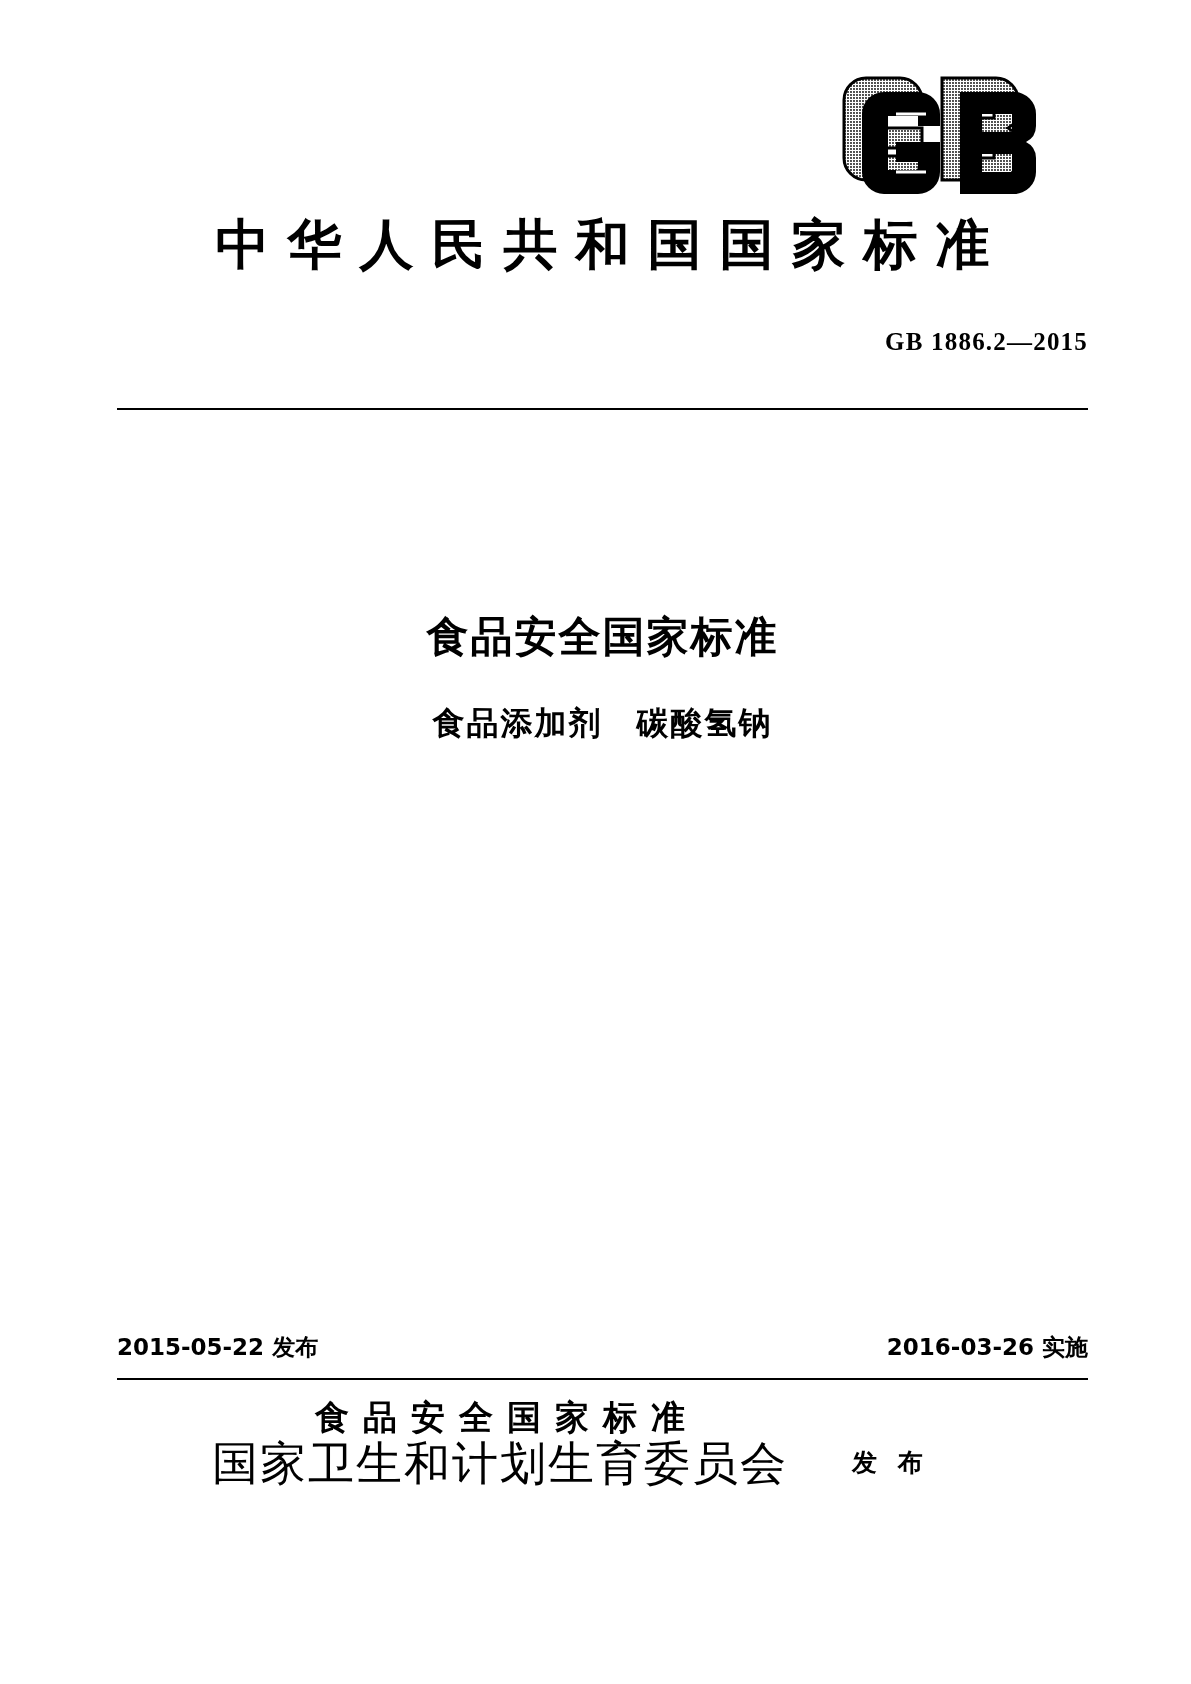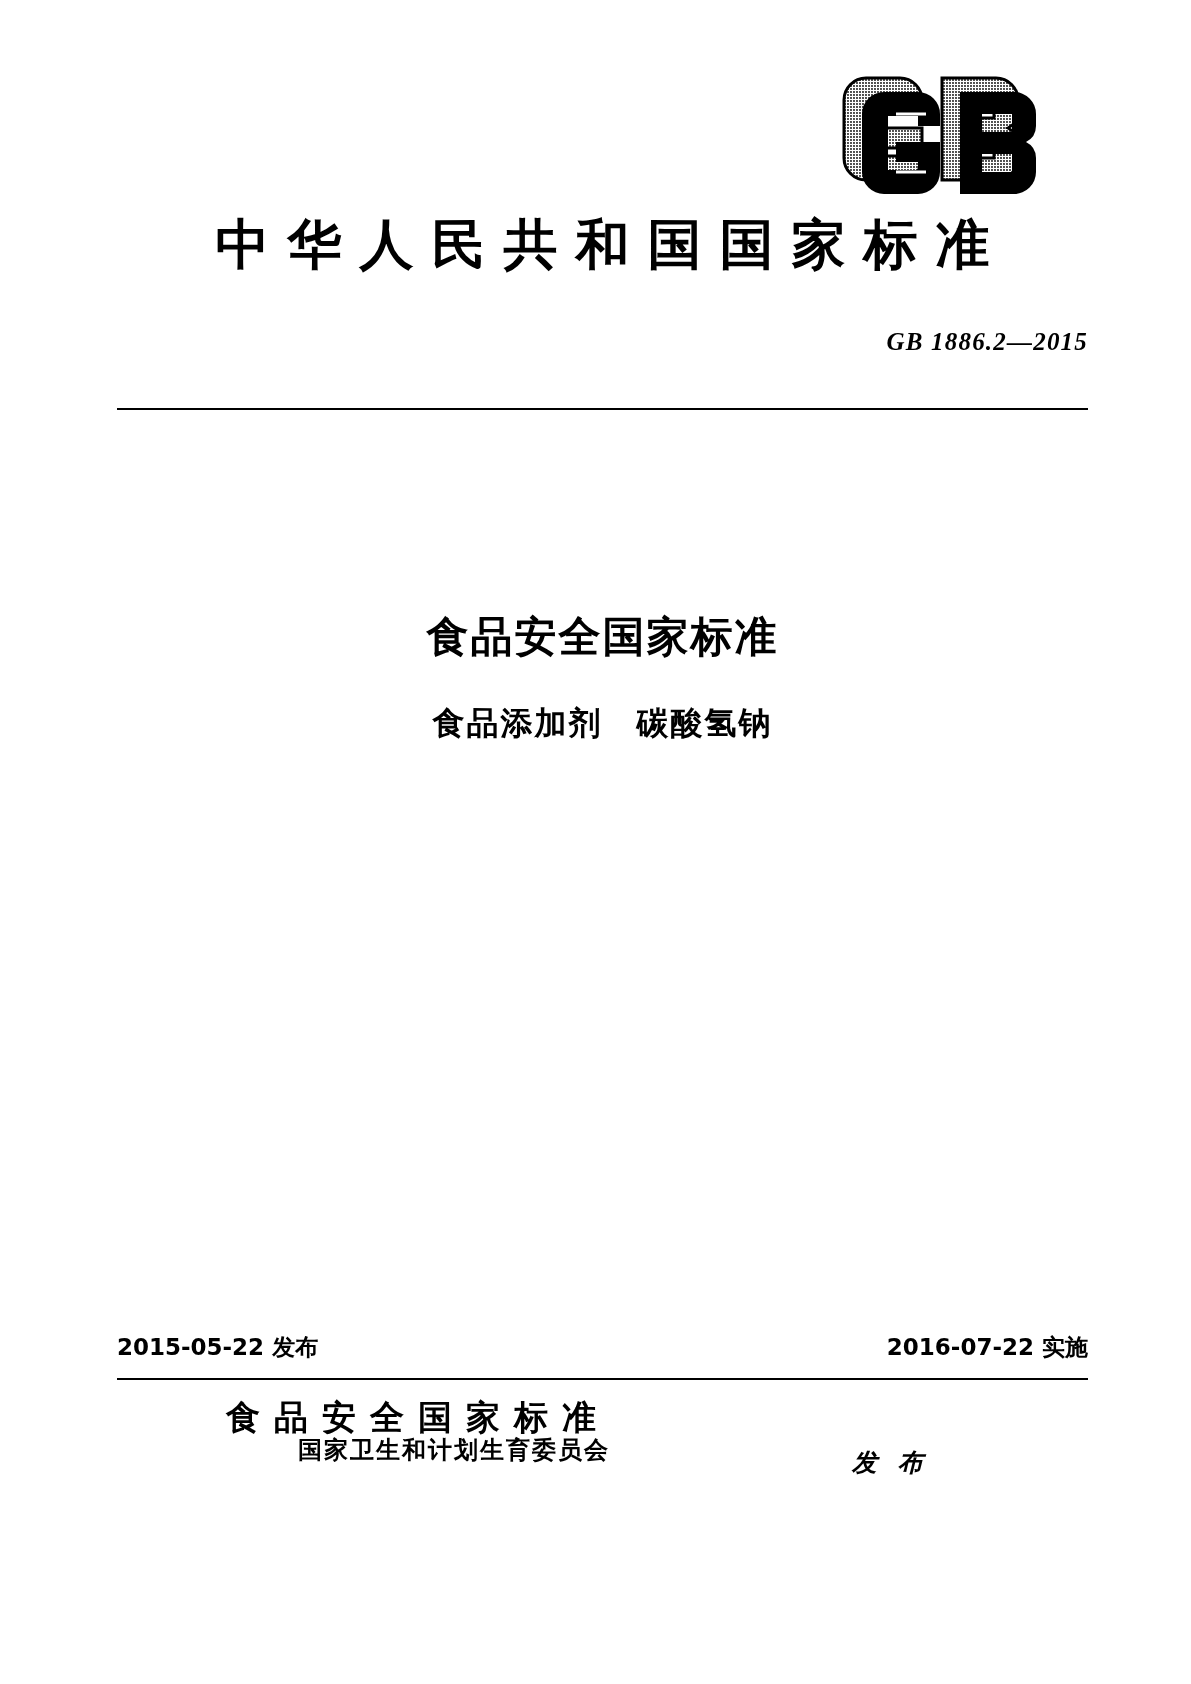--- a/index.html
+++ b/index.html
@@ -53,21 +53,20 @@
   }
 
   .std-number {
     position: absolute;
     right: 110px;
     top: 328px;
     font-family: "Liberation Serif", serif;
     font-weight: bold;
     font-size: 25px;
     letter-spacing: 1.2px;
-    font-style: italic;
   }
 
   .rule-top {
     position: absolute;
     left: 110px;
     right: 110px;
     top: 408px;
     border-top: 2px solid #000;
   }
 
@@ -138,35 +137,34 @@
   .pub-line1 {
     font-family: "DejaVu Sans", "Liberation Sans", sans-serif;
     font-size: 34px;
     font-weight: bold;
     letter-spacing: 14px;
     padding-left: 14px;
     line-height: 1.15;
   }
   .pub-line2 {
     font-family: "DejaVu Sans", "Liberation Sans", sans-serif;
-    font-size: 24px;
-    font-weight: bold;
+    font-size: 46px;
+    font-weight: normal;
     letter-spacing: 2px;
     line-height: 1.15;
     text-align: right;
   }
   .pub-word {
     position: absolute;
     left: 735px;
     top: 48px;
     font-family: "DejaVu Sans", "Liberation Sans", sans-serif;
     font-size: 25px;
     font-weight: bold;
     letter-spacing: 6px;
-    font-style: italic;
   }
 </style>
 </head>
 <body>
 
 <div class="page">
 
   <div class="gb-logo">
     <svg width="250" height="130" viewBox="0 0 250 130" xmlns="http://www.w3.org/2000/svg">
       <defs>
@@ -204,21 +202,21 @@
 
   <div class="rule-top"></div>
 
   <div class="doc-titles">
     <div class="doc-title-line1">食品安全国家标准</div>
     <div class="doc-title-line2">食品添加剂　碳酸氢钠</div>
   </div>
 
   <div class="dates-row">
     <div class="date-issue">2015-05-22 发布</div>
-    <div class="date-effect">2016-07-22 实施</div>
+    <div class="date-effect">2016-03-26 实施</div>
   </div>
 
   <div class="rule-bottom"></div>
 
   <div class="publisher">
     <div class="pub-stack">
       <div class="pub-line1">食品安全国家标准</div>
       <div class="pub-line2">国家卫生和计划生育委员会</div>
     </div>
     <div class="pub-word">发 布</div>

